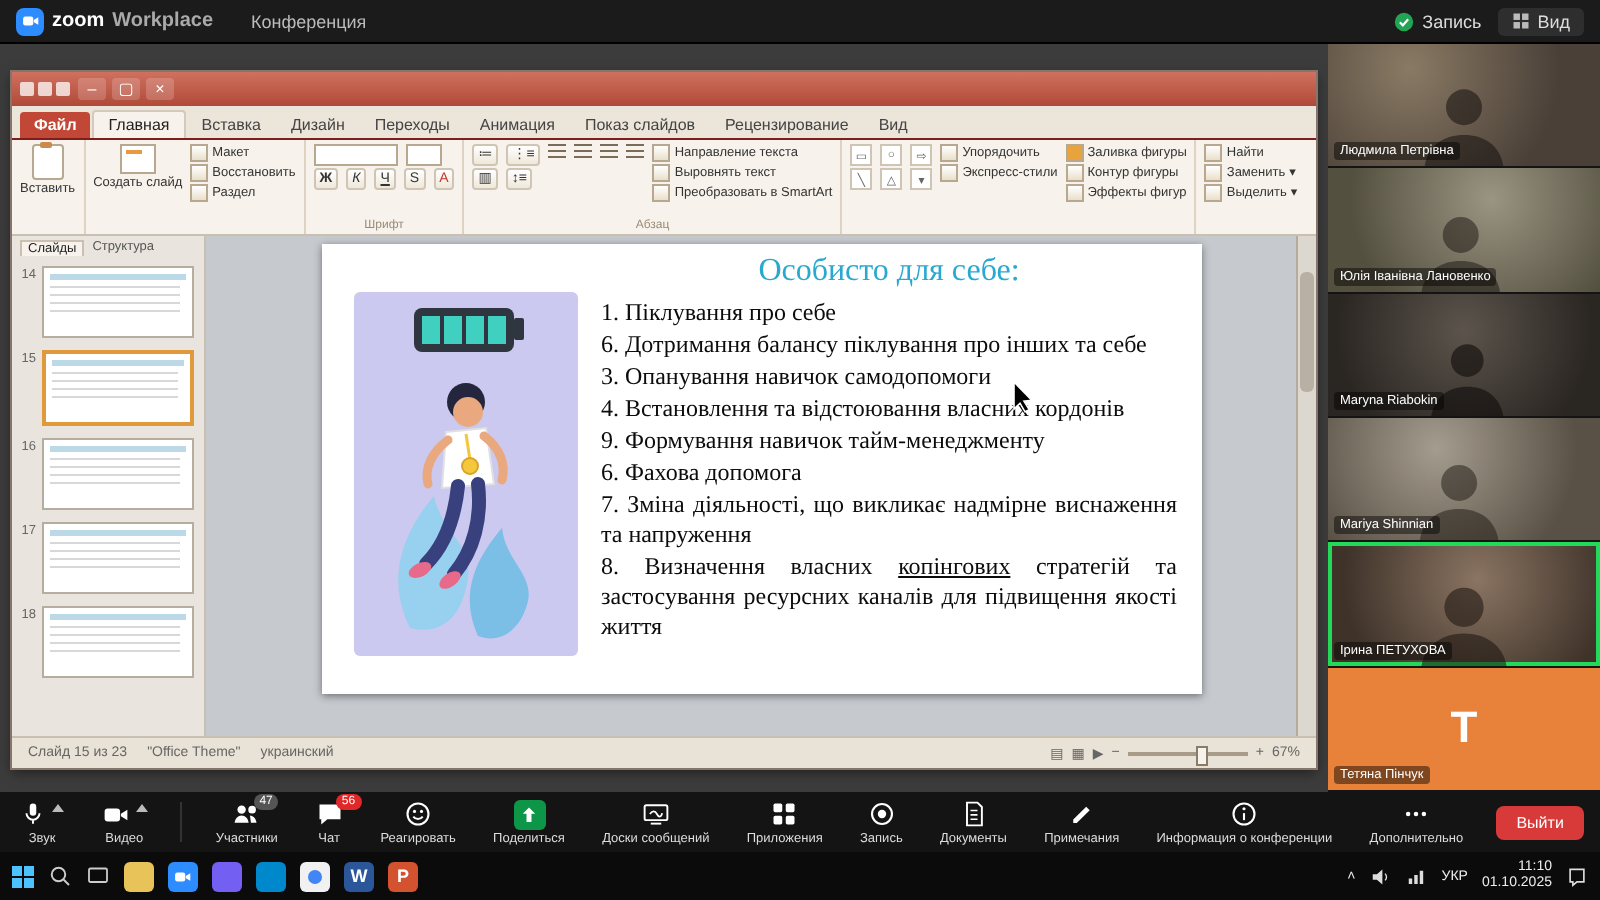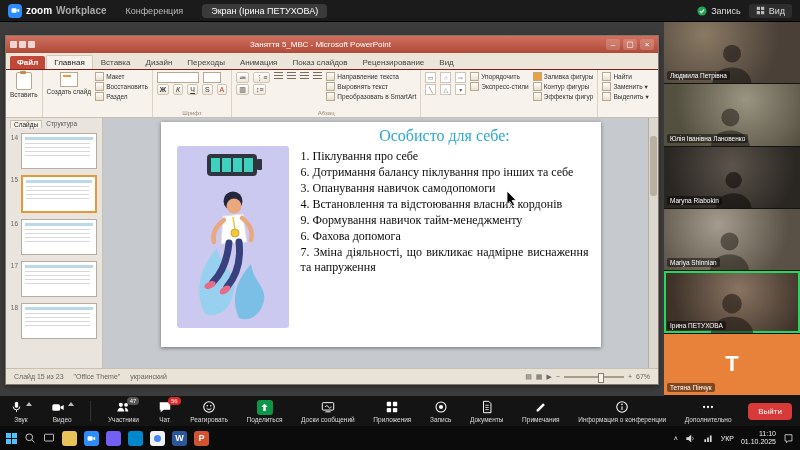--- a/index.html
+++ b/index.html
@@ -157,21 +157,20 @@
       <span class="brand-logo">
         <svg width="9" height="9" viewBox="0 0 16 16">
             <rect x="1" y="4" width="9" height="8" rx="2" fill="#fff"></rect>
             <path d="M10.5 7l4-2.3v6.6L10.5 9z" fill="#fff"></path>
           </svg>
       </span>
       <span>zoom</span>
       <span class="brand-suffix">Workplace</span>
     </div>
     <div class="ztab">Конференция</div>
-    <div class="ztab active">Экран (Ірина ПЕТУХОВА)</div>
     <div class="top-right">
       <span class="rec-wrap">
         <svg width="10" height="10" viewBox="0 0 12 12">
             <circle cx="6" cy="6" r="5.5" fill="#23a455"></circle>
             <path d="M3.5 6.2l1.8 1.8 3.2-3.6" stroke="#fff" stroke-width="1.3" fill="none"></path>
           </svg>
         <span>Запись</span>
       </span>
       <span class="view-btn">
         <svg width="9" height="9" viewBox="0 0 12 12">
@@ -189,21 +188,20 @@
     <div class="share">
 
       <div class="ppt">
 
         <div class="ppt-title">
           <span class="qat">
               <span></span>
               <span></span>
               <span></span>
             </span>
-          <span class="t">Заняття 5_МВС - Microsoft PowerPoint</span>
           <span class="winctl">
             <span>–</span>
             <span>▢</span>
             <span>×</span>
           </span>
         </div>
 
         <div class="ppt-tabs">
           <span class="ptab file">Файл</span>
           <span class="ptab active">Главная</span>
@@ -423,20 +421,21 @@
                 </div>
                 <div class="stext">
                   <div class="stitle">Особисто для себе:</div>
                   <div class="sitem">1. Піклування про себе</div>
                   <div class="sitem">6. Дотримання балансу піклування про інших та себе</div>
                   <div class="sitem">3. Опанування навичок самодопомоги</div>
                   <div class="sitem">4. Встановлення та відстоювання власних кордонів</div>
                   <div class="sitem">9. Формування навичок тайм-менеджменту</div>
                   <div class="sitem">6. Фахова допомога</div>
                   <div class="sitem">7. Зміна діяльності, що викликає надмірне виснаження та напруження</div>
+                  <div class="sitem"><span>8. Визначення власних </span><span class="uline">копінгових</span><span> стратегій та застосування ресурсних каналів для підвищення якості життя</span></div>
                 </div>
               </div>
               <div class="vscroll">
                   <span class="th"></span>
                 </div>
             </div>
           </div>
         </div>
 
         <div class="ppt-status">

